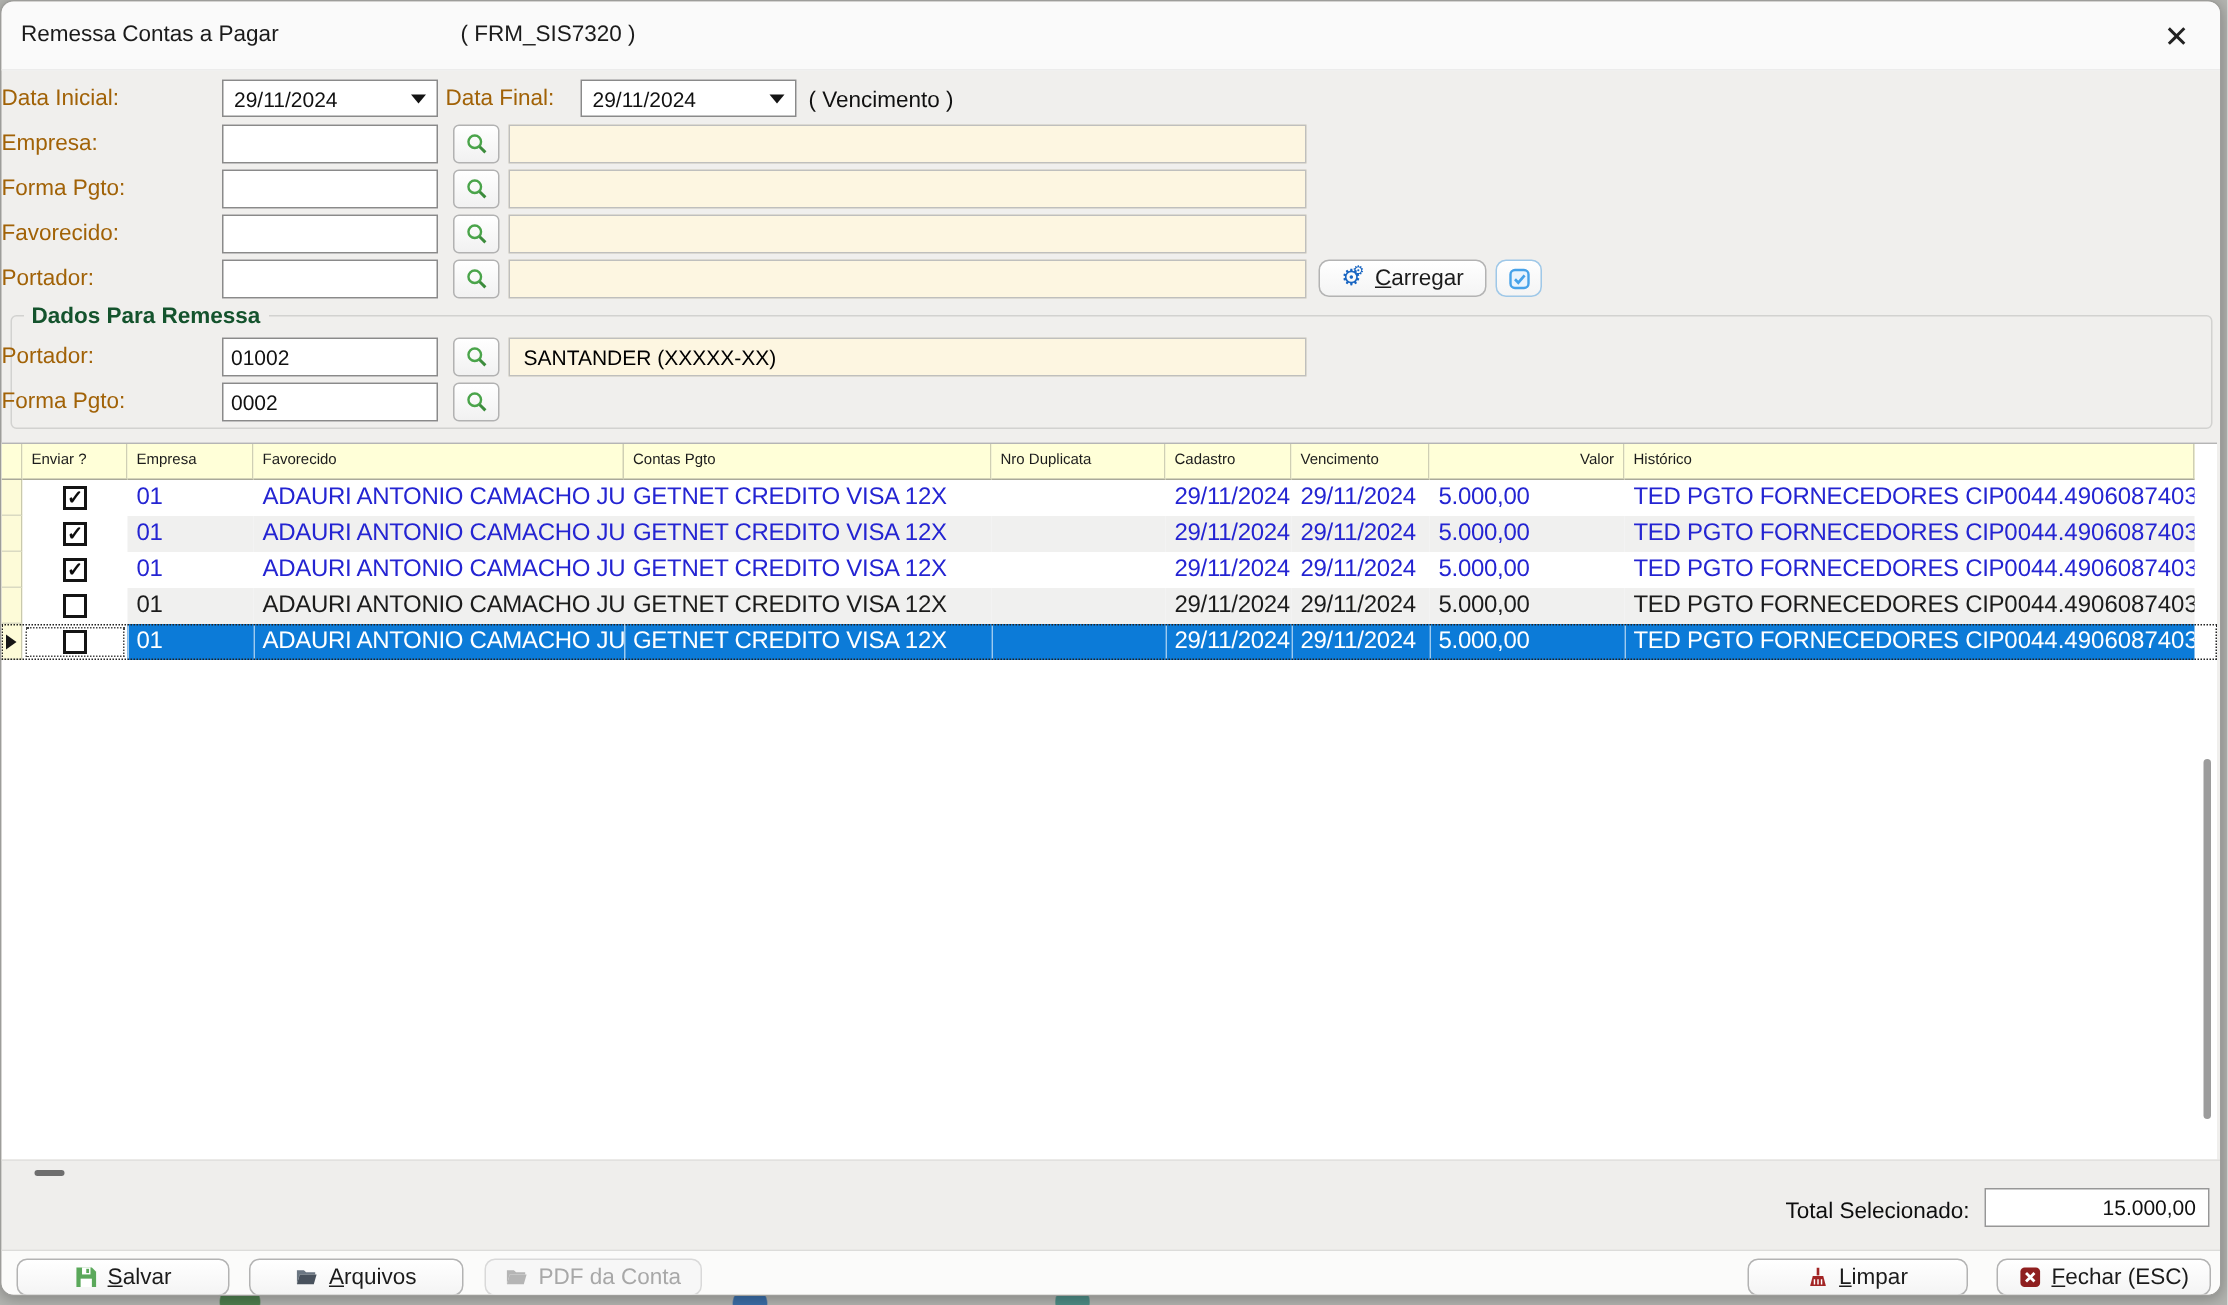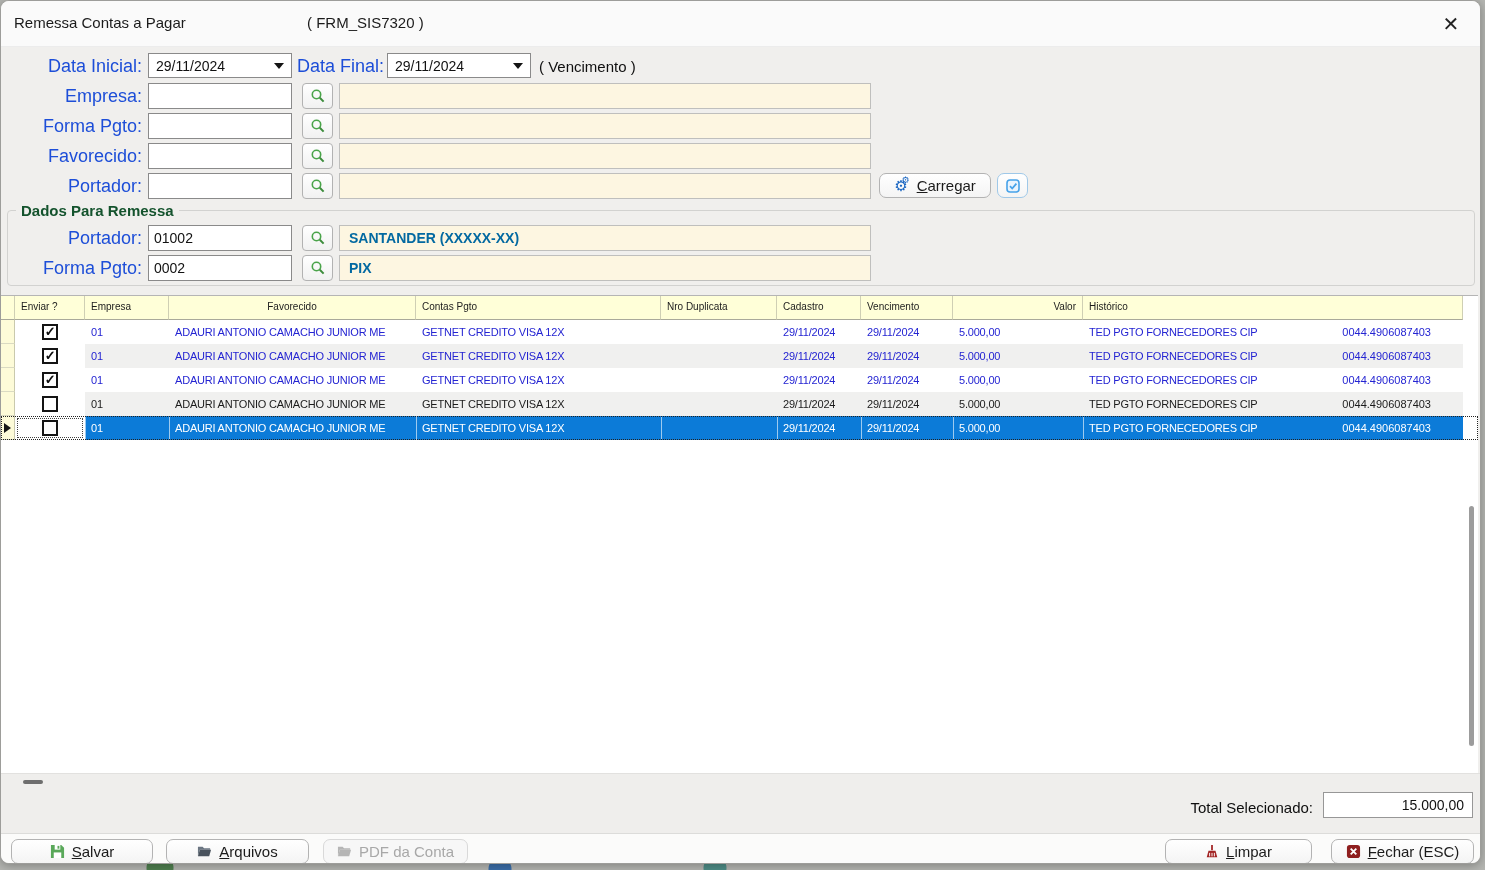--- a/index.html
+++ b/index.html
@@ -9,25 +9,25 @@
                   radial-gradient(circle at 500px 869px,#3b6ea8 0 11px,transparent 12px),
                   radial-gradient(circle at 715px 868px,#4e8d86 0 11px,transparent 12px),
                   #b4b5b1;}
   .window{position:absolute;left:0;top:0;width:1481px;height:864px;background:#f0efed;
           border:1px solid #9d9d9a;border-radius:9px;box-shadow:0 2px 10px rgba(0,0,0,.28);overflow:hidden}
   .titlebar{position:absolute;left:0;top:0;right:0;height:46px;background:#fafafa;border-bottom:1px solid #ececec}
   .title{position:absolute;left:13px;top:13px;font-size:15px;color:#1b1b1b;white-space:nowrap}
   .formid{position:absolute;left:306px;top:13px;font-size:15px;color:#1b1b1b;white-space:nowrap}
   .close{position:absolute;right:14px;top:8px;width:30px;height:30px;display:flex;align-items:center;justify-content:center;
          font-size:20px;color:#222;cursor:pointer}
-  .lbl{position:absolute;left:0;width:141px;text-align:right;font-size:18px;color:#1d4ed8;line-height:26px;white-space:nowrap}
+  .lbl{position:absolute;left:0;width:141px;font-size:15px;color:#a16207;line-height:26px;white-space:nowrap}
   .inp{position:absolute;height:26px;border:1px solid #8a8a8a;background:#fff;font-size:14px;padding:0 5px;font-family:inherit;color:#111}
   .cream{position:absolute;height:26px;border:1px solid #bfbfbd;background:#fdf6e1;line-height:24px;font-size:14px;padding:0 9px;
          white-space:nowrap;overflow:hidden}
-  .cream.bold{font-weight:bold;color:#0369a1}
+  .cream.bold{font-weight:normal;color:#000000}
   .combo{position:absolute;height:25px;border:1px solid #8a8a8a;background:#fff;display:flex;align-items:center;
          padding:0 7px;font-size:14px;color:#111;cursor:pointer}
   .combo .arrow{margin-left:auto;width:0;height:0;border-left:5px solid transparent;border-right:5px solid transparent;border-top:6px solid #141414}
   .note{position:absolute;font-size:15px;color:#101010;white-space:nowrap}
   .sbtn{position:absolute;width:31px;height:26px;border:1px solid #b2b2b2;border-radius:4px;
         background:linear-gradient(#ffffff,#f1f1f1);display:flex;align-items:center;justify-content:center;cursor:pointer}
   .btn{position:absolute;height:25px;border:1px solid #b3b3b3;border-radius:7px;background:linear-gradient(#ffffff,#f4f4f4);
        display:flex;align-items:center;justify-content:center;gap:7px;font-size:15px;color:#1b1b1b;cursor:pointer;white-space:nowrap}
   .btn u{text-decoration:underline}
   .btn.disabled{color:#a8a8a8;border-color:#d9d9d9;background:#f7f7f7;cursor:default}
@@ -40,21 +40,21 @@
   .ghead{display:flex;height:24px}
   .hcell{flex:none;background:#ffffd8;border-right:1px solid #cfcfb4;border-bottom:1px solid #a9a99a;
          font-size:10px;color:#1c1c1c;line-height:22px;padding:0 6px;white-space:nowrap;overflow:hidden}
   .hcell.r{text-align:right}
   .grow{display:flex;height:24px;color:#1b1b1b;cursor:pointer}
   .grow.chk{color:#2424d2}
   .grow.alt .cell{background:#f0f0ef}
   .grow.sel{color:#fff;outline:1px dotted #222;outline-offset:-1px}
   .grow.sel .cell{background:#0c7bd8}
   .grow.sel .cell + .cell{box-shadow:inset 1px 0 0 rgba(255,255,255,.6)}
-  .cell{flex:none;font-size:11px;line-height:24px;padding:0 6px;white-space:nowrap;overflow:hidden;letter-spacing:-0.2px}
+  .cell{flex:none;font-size:16px;line-height:24px;padding:0 6px;white-space:nowrap;overflow:hidden;letter-spacing:-0.2px}
   .cell.r{text-align:left}
   .cell.gutter{background:#fdfbd8 !important;border-right:1px solid #c9c9ad;border-bottom:1px solid #dadac2;
                padding:0;display:flex;align-items:center;justify-content:center;box-shadow:none !important}
   .cell.enviar{background:#fff !important;display:flex;align-items:center;justify-content:center;padding:0;box-shadow:none !important}
   .grow.sel .cell.enviar{outline:1px dotted #444;outline-offset:-3px}
   .cb{width:16px;height:16px;border:2px solid #141414;background:#fff;display:flex;align-items:center;justify-content:center}
   .cb.on::after{content:"✓";font-size:13px;font-weight:bold;color:#0c0c0c;line-height:1;margin-top:-1px}
   .tri{width:0;height:0;border-top:5px solid transparent;border-bottom:5px solid transparent;border-left:7px solid #161616}
   .cell.historico{display:flex}
   .cell.historico .ref{margin-left:auto;padding-right:26px;letter-spacing:0}
@@ -157,28 +157,27 @@
   <div class="cream bold" style="left:338px;top:224px;width:532px">SANTANDER (XXXXX-XX)</div>
 
   <span class="lbl" style="top:254px">Forma Pgto:</span>
   <input class="inp" style="left: 147px; top: 254px; width: 144px;" value="0002">
   <div class="sbtn" style="left:301px;top:254px">
     <svg width="16" height="16" viewBox="0 0 16 16">
         <circle cx="6.5" cy="6.5" r="4.2" fill="none" stroke="#4aa44a" stroke-width="1.6"></circle>
         <line x1="9.8" y1="9.8" x2="13.6" y2="13.6" stroke="#3c8c3c" stroke-width="2"></line>
       </svg>
   </div>
-  <div class="cream bold" style="left:338px;top:254px;width:532px">PIX</div>
 
   <div class="grid">
     <div class="ghead">
         <div class="hcell" style="width: 14px;"></div>
         <div class="hcell" style="width: 70px;">Enviar ?</div>
         <div class="hcell" style="width: 84px;">Empresa</div>
-        <div class="hcell" style="width: 247px; text-align: center;">Favorecido</div>
+        <div class="hcell" style="width: 247px;">Favorecido</div>
         <div class="hcell" style="width: 245px;">Contas Pgto</div>
         <div class="hcell" style="width: 116px;">Nro Duplicata</div>
         <div class="hcell" style="width: 84px;">Cadastro</div>
         <div class="hcell" style="width: 92px;">Vencimento</div>
         <div class="hcell r" style="width: 130px;">Valor</div>
         <div class="hcell" style="width: 380px;">Histórico</div>
       </div>
     <div>
         <div class="grow chk">
           <div class="cell gutter" style="width: 14px;"></div>

